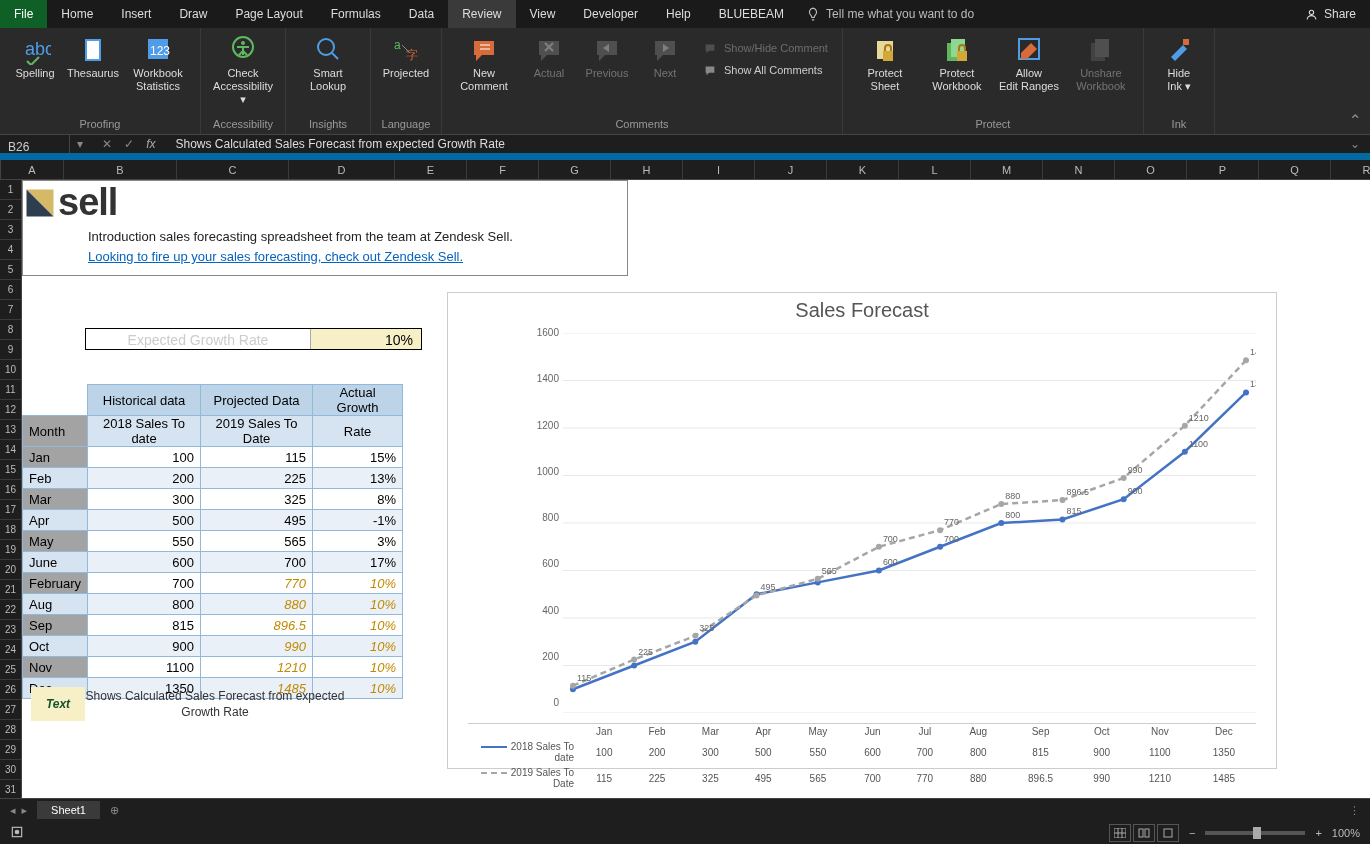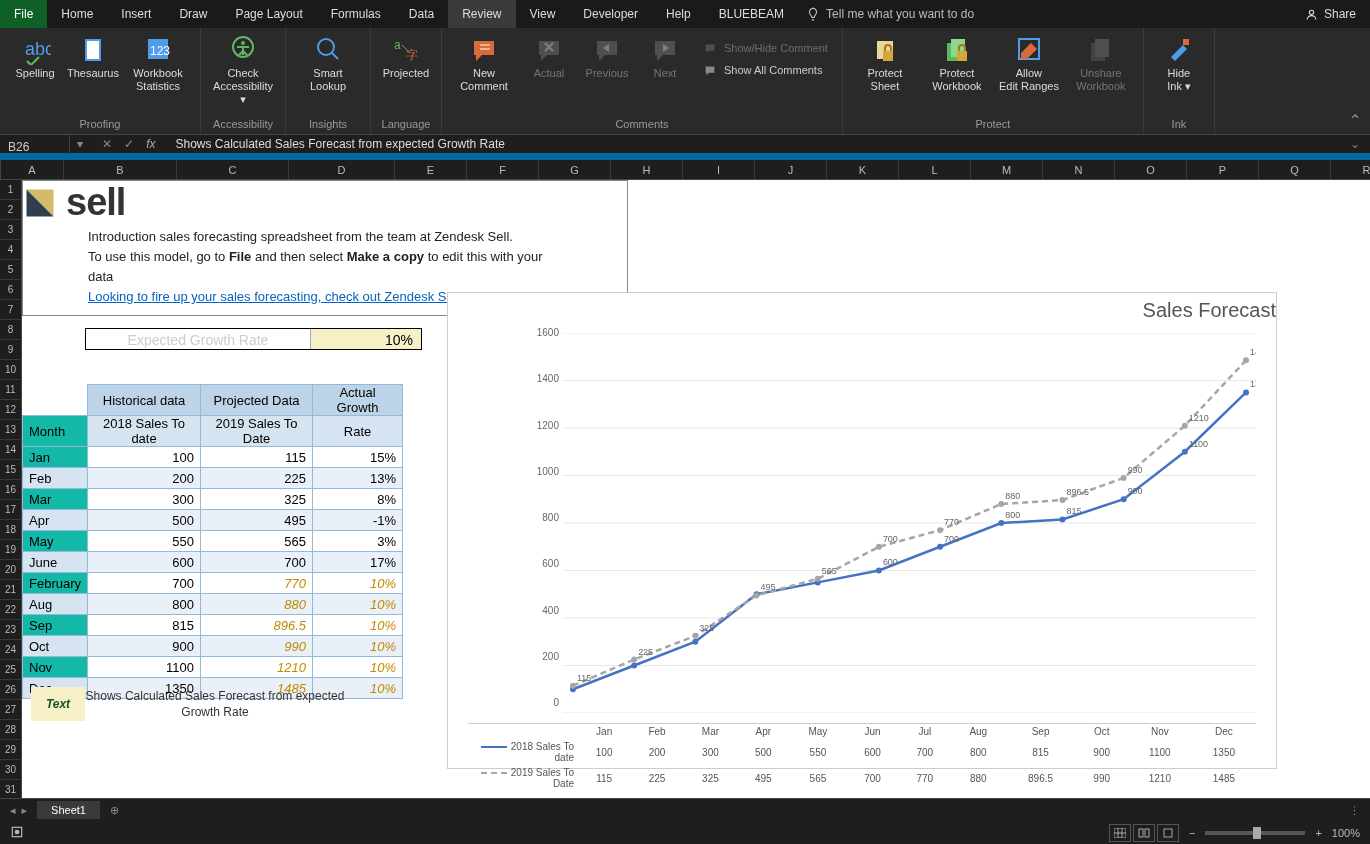--- a/index.html
+++ b/index.html
@@ -41,50 +41,50 @@
 .colh { border-right: 1px solid #3a3a3a; text-align: center; line-height: 20px; color: #bbb; }
 
 
 .grid-area { position: relative; background: #fff; height: 621px; overflow: hidden; }
 .row-headers { position: absolute; left: 0; top: 0; width: 22px; background: #1e1e1e; }
 .rowh { height: 20px; font-size: 10px; text-align: center; color: #bbb; border-bottom: 1px solid #3a3a3a; border-right: 1px solid #444; line-height: 20px; }
 .sheet { position: absolute; left: 22px; top: 0; right: 0; bottom: 0; background: #fff; }
 
 
 .intro-box { position: absolute; left: 0; top: 0; width: 606px; border: 1px solid #888; background: #fff; padding: 4px 65px 8px 65px; }
-.sell-logo { position: absolute; left: -1px; top: 0px; display: flex; align-items: center; gap: 8px; }
+.sell-logo { position: absolute; left: -1px; top: 0px; display: flex; align-items: center; gap: 0; }
 .sell-icon { width: 36px; height: 36px; }
 .sell-word { font-size: 38px; font-weight: 700; color: #333; letter-spacing: -1px; }
 .intro-text { font-size: 13px; color: #222; margin-top: 42px; line-height: 20px; }
 .intro-link { color: #0563c1; text-decoration: underline; font-size: 13px; }
 
 .growth-row { position: absolute; left: 63px; top: 148px; display: flex; height: 22px; border: 1.5px solid #000; }
 .growth-label { width: 225px; font-size: 14px; text-align: center; line-height: 22px; border-right: 1px solid #aaa; background: #fff; }
 .growth-val { width: 110px; font-size: 14px; text-align: right; padding-right: 8px; line-height: 22px; background: #f7efc5; color: #000; }
 
 
 .data-table { position: absolute; left: 0; top: 204px; font-size: 13px; border-collapse: collapse; }
 .data-table td, .data-table th { border: 1px solid #92b8da; padding: 0 6px; height: 21px; text-align: right; color: #000; }
 .data-table th { background: #d6e3f0; text-align: center; font-weight: normal; }
 .data-table .hdr2 { background: #bdd4e8; border: 1px solid #92b8da; }
-.data-table .mcol { width: 63px; text-align: left; background: #14b8a6; }
+.data-table .mcol { width: 63px; text-align: left; background: #a3a3a3; }
 .data-table .c1 { width: 113px; }
 .data-table .c2 { width: 112px; }
 .data-table .c3 { width: 90px; }
 .data-table .proj { color: #c28a00; font-style: italic; }
 .data-table tr.alt td { background: #eaf0f8; }
 .data-table tr.alt td.mcol { background: #d6e3f0; }
 
 .legend-box { position: absolute; left: 9px; top: 507px; display: flex; align-items: center; }
 .legend-swatch { width: 54px; height: 34px; background: #f7efc5; text-align: center; line-height: 34px; font-size: 12px; color: #14532d; font-style: italic; font-weight: 600; }
 .legend-text { font-size: 12px; text-align: center; width: 260px; color: #333; line-height: 16px; }
 
 
 .chart { position: absolute; left: 425px; top: 112px; width: 830px; height: 477px; background: #fff; border: 1px solid #ccc; }
-.chart-title { text-align: right; font-size: 20px; color: #555; padding-top: 6px; }
+.chart-title { text-align: center; font-size: 20px; color: #555; padding-top: 6px; }
 .chart-plot { position: absolute; left: 115px; top: 40px; right: 20px; bottom: 55px; }
 .chart-svg { width: 100%; height: 100%; }
 .chart-legend { position: absolute; left: 20px; bottom: 0; right: 20px; height: 45px; font-size: 10px; color: #555; border-top: 1px solid #ccc; }
 .chart-legend table { width: 100%; border-collapse: collapse; font-size: 10px; }
 .chart-legend td { text-align: center; padding: 2px 4px; }
 .leg-line { display: inline-block; width: 26px; border-top: 2px solid; vertical-align: middle; margin-right: 4px; }
 .y-labels { position: absolute; left: 90px; top: 40px; bottom: 65px; width: 25px; }
 .y-label { position: absolute; right: 4px; font-size: 10px; color: #666; }
 
 
@@ -396,23 +396,20 @@
     <div class="intro-box">
       <div class="sell-logo">
         <svg class="sell-icon" viewBox="0 0 40 40">
           <polygon points="5,5 35,5 35,35" fill="#d4b969"></polygon>
           <polygon points="5,5 5,35 35,35" fill="#2e3e4f"></polygon>
         </svg>
         <div class="sell-word">sell</div>
       </div>
       <div class="intro-text">
         <div>Introduction sales forecasting spreadsheet from the team at Zendesk Sell.</div>
-        <div>
-          <span>To use this model, go to </span><b>File</b><span> and then select </span><b>Make a copy</b><span> to edit this with your data</span>
-        </div>
         <a href="#" class="intro-link">Looking to fire up your sales forecasting, check out Zendesk Sell.</a>
       </div>
     </div>
 
     <div class="growth-row">
       <div class="growth-label">Expected Growth Rate</div>
       <div class="growth-val">10%</div>
     </div>
 
     <table class="data-table" id="data-table">

